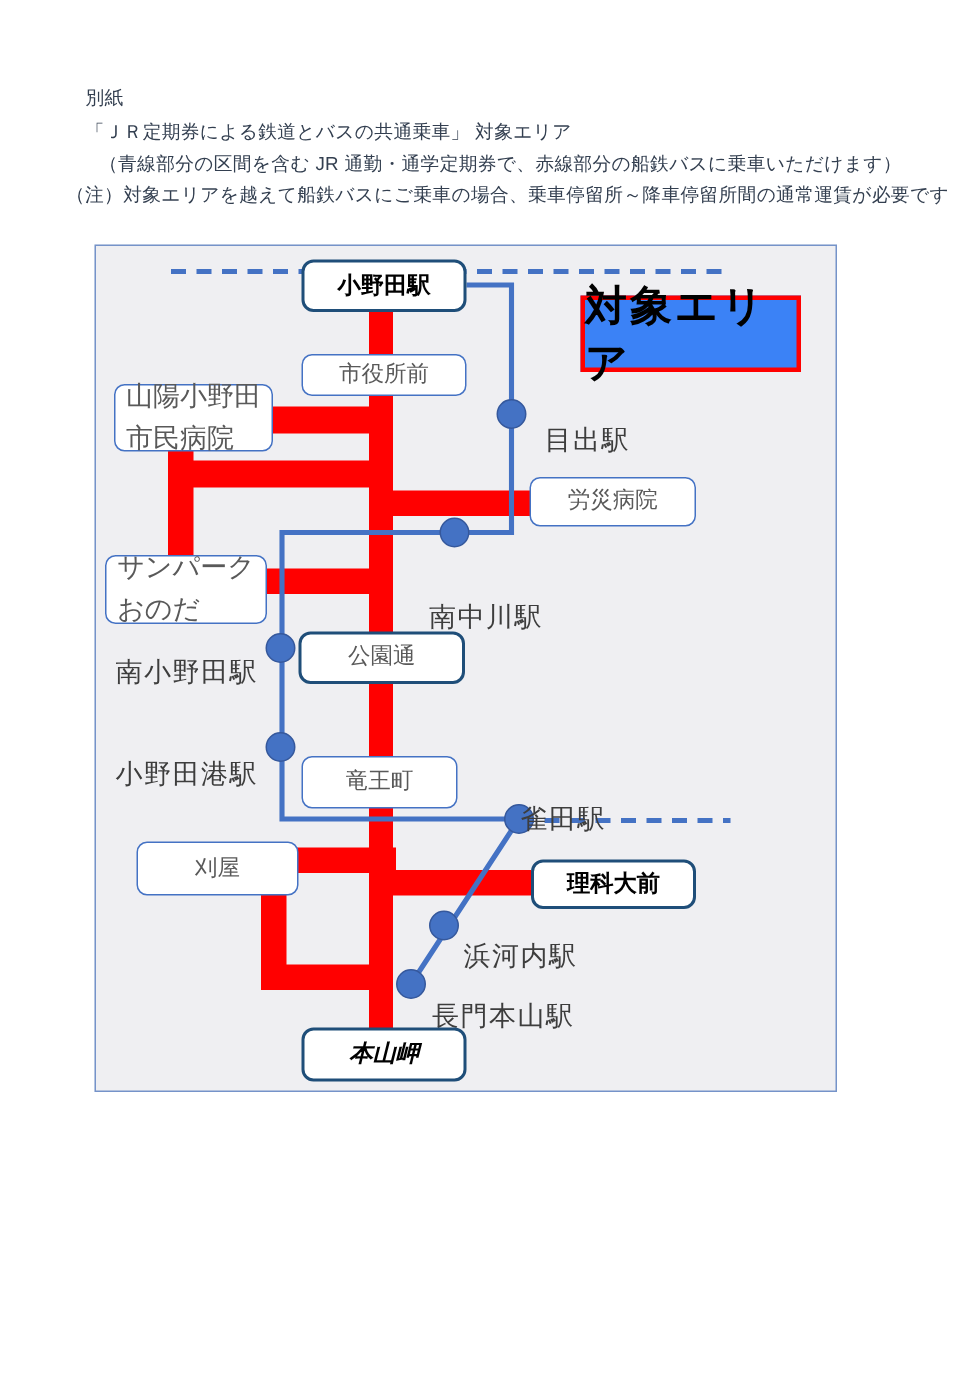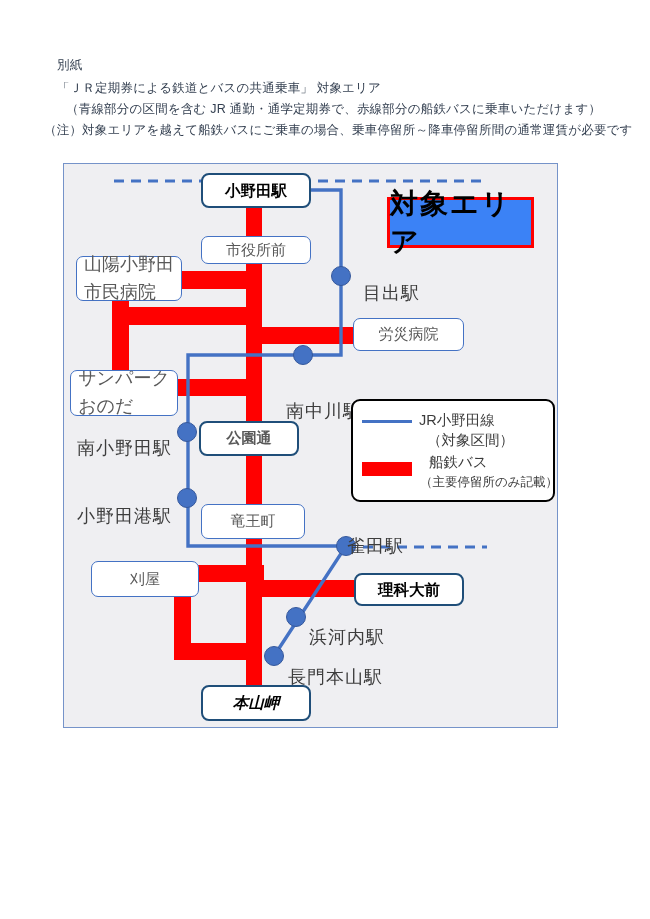--- a/index.html
+++ b/index.html
@@ -104,30 +104,22 @@
   <div class="st-label" style="left:245px; top:445px;">浜河内駅</div>
   <div class="st-label" style="left:224px; top:485px;">長門本山駅</div>
 
   <div class="stop-box box-dark box-bold" style="left:137px; top:9px;   width:110px; height:35px;">小野田駅</div>
   <div class="stop-box" style="left:137px; top:72px;  width:110px; height:28px;">市役所前</div>
   <div class="stop-box two-line" style="left:12px;  top:92px;  width:106px; height:45px;">山陽小野田
 市民病院</div>
   <div class="stop-box" style="left:289px; top:154px; width:111px; height:33px;">労災病院</div>
   <div class="stop-box two-line" style="left:6px;   top:206px; width:108px; height:46px;">サンパーク
 おのだ</div>
-  <div class="stop-box box-dark" style="left:135px; top:257px; width:100px; height:35px;font-weight:bold;">公園通</div>
+  <div class="stop-box box-dark" style="left:135px; top:257px; width:111px; height:35px;">公園通</div>
   <div class="stop-box" style="left:137px; top:340px; width:104px; height:35px;">竜王町</div>
   <div class="stop-box" style="left:27px;  top:397px; width:108px; height:36px;">刈屋</div>
   <div class="stop-box box-dark box-bold" style="left:290px; top:409px; width:110px; height:33px;">理科大前</div>
   <div class="stop-box box-dark box-bold" style="left:137px; top:521px; width:110px; height:36px;font-style:italic;">本山岬</div>
 
   <div class="area-title">対象エリア</div>
 
-  <div class="legend">
-    <div class="sw-jr"></div>
-    <div class="t t1">JR小野田線</div>
-    <div class="t t2">（対象区間）</div>
-    <div class="sw-bus"></div>
-    <div class="t t3">船鉄バス</div>
-    <div class="t t4">（主要停留所のみ記載）</div>
-  </div>
 
 </div>
 
 </body></html>

